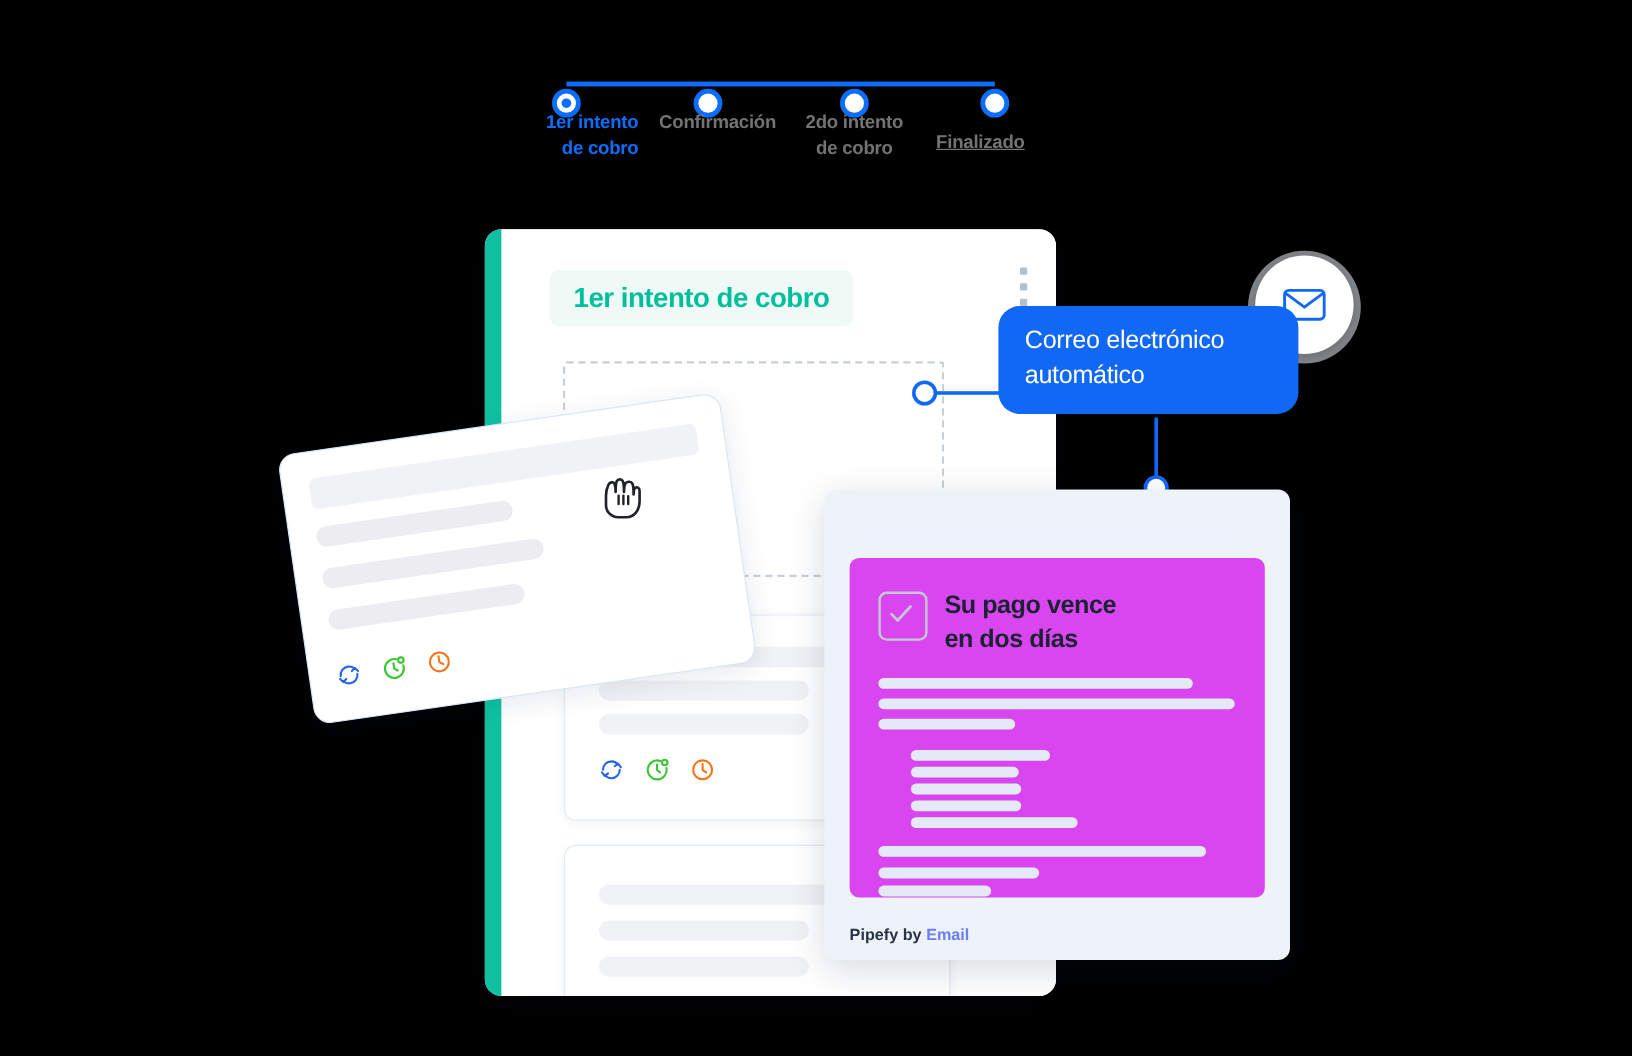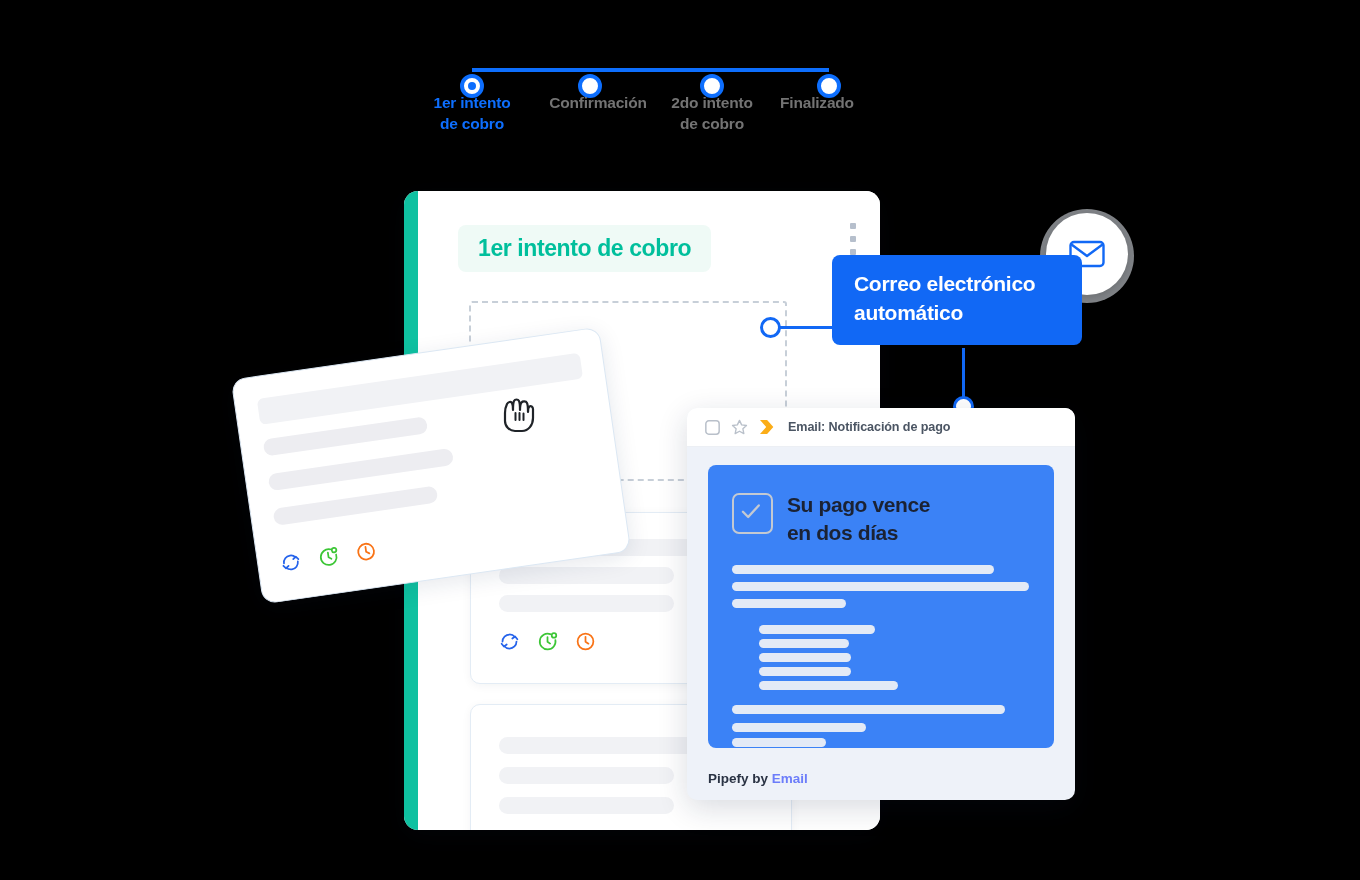--- a/index.html
+++ b/index.html
@@ -63,23 +63,23 @@
     box-shadow:0 5px 22px rgba(20,40,80,.10);
     transform:rotate(-8.2deg);
   }
   #tilt-card .hd{position:absolute;left:22px;top:22px;width:326px;height:26px;background:#f1f2f5;border-radius:6px;}
   #tilt-card .ln{background:#ededf1;}
   .grab-cursor{position:absolute;left:498px;top:393px;width:40px;height:42px;}
 
   
   #callout{
     position:absolute;left:832px;top:255px;width:250px;min-height:90px;
-    background:#1168F5;border-radius:8px;padding:14px 20px 16px 22px;
+    background:#1168F5;border-radius:18px;padding:14px 20px 16px 22px;
     box-sizing:border-box;
-    font-size:21px;font-weight:700;color:#fff;line-height:29px;letter-spacing:-0.3px;
+    font-size:21px;font-weight:400;color:#fff;line-height:29px;letter-spacing:-0.3px;
   }
   .connector-h{position:absolute;left:780px;top:326px;width:56px;height:3px;background:#1168F5;}
   .node-hollow{position:absolute;width:21px;height:21px;border-radius:50%;background:#fff;
                border:3px solid #1168F5;box-sizing:border-box;}
   #node-left{left:760px;top:317px;}
   .connector-v{position:absolute;left:962px;top:348px;width:3px;height:62px;background:#1168F5;}
   #node-down{left:953px;top:396px;}
 
   
   #env-badge{position:absolute;left:1040px;top:209px;width:94px;height:94px;}
@@ -90,21 +90,21 @@
 
   
   #email-panel{
     position:absolute;left:687px;top:408px;width:388px;height:392px;
     background:#eef2f9;border-radius:10px;overflow:hidden;
     box-shadow:0 8px 30px rgba(20,30,60,.16);
   }
   .mail-head{height:38px;background:#fff;display:flex;align-items:center;gap:11px;padding:0 0 0 18px;
              border-bottom:1px solid #eceff4;}
   .mail-head .subject{font-size:12.6px;font-weight:700;color:#4b5563;letter-spacing:-0.1px;}
-  .mail-body{position:absolute;left:21px;top:57px;width:346px;height:283px;background:#3b82f6;border-radius:8px;}
+  .mail-body{position:absolute;left:21px;top:57px;width:346px;height:283px;background:#d946ef;border-radius:8px;}
   .mail-title{position:absolute;left:79px;top:26px;font-size:21px;font-weight:700;color:#1b2233;
               line-height:28px;letter-spacing:-0.4px;}
   .check-box{position:absolute;left:24px;top:28px;width:37px;height:37px;border:2px solid #c3c9d2;border-radius:7px;}
   .sk{position:absolute;background:#e3eaf6;border-radius:5px;height:9px;}
   .powered{position:absolute;left:21px;bottom:14px;font-size:13.5px;font-weight:700;color:#2a3344;}
   .powered b{color:#6c7dfa;font-weight:700;}
 </style>
 </head>
 <body>
 
@@ -114,26 +114,26 @@
     <div class="track">
       <div class="track-bar"></div>
       <div class="node current" style="left:20px;">
         <div class="core"></div>
       </div>
       <div class="node" style="left:138px;"></div>
       <div class="node" style="left:260px;"></div>
       <div class="node" style="left:377px;"></div>
     </div>
     <div class="step-labels">
-      <div class="step-label active" style="left:-28px;top:0;width:120px;white-space:pre-line;">1er intento
+      <div class="step-label active" style="left:-28px;top:0;width:120px;white-space:pre-line;text-align:right;">1er intento
 de cobro</div>
       <div class="step-label" style="left:80px;top:0;width:156px;white-space:pre-line;">Confirmación</div>
       <div class="step-label" style="left:212px;top:0;width:120px;white-space:pre-line;">2do intento
 de cobro</div>
-      <div class="step-label" style="left:327px;top:0;width:100px;white-space:pre-line;">Finalizado</div>
+      <div class="step-label" style="left:327px;top:16px;width:100px;white-space:pre-line;text-decoration:underline;">Finalizado</div>
     </div>
   </div>
 
   <div id="main-card">
     <div class="teal-edge"></div>
     <div class="inner">
 
       <div class="title-pill">
         <span>1er intento de cobro</span>
       </div>
@@ -224,32 +224,20 @@
     </div>
   </div>
 
   <div id="callout">
     <span style="white-space:pre-line;">Correo electrónico
 automático</span>
   </div>
 
   <div id="email-panel">
 
-    <div class="mail-head">
-      <svg width="15" height="15" viewBox="0 0 18 18" fill="none">
-        <rect x="1" y="1" width="16" height="16" rx="3.5" stroke="#b9c0ca" stroke-width="1.8"></rect>
-      </svg>
-      <svg width="17" height="17" viewBox="0 0 20 20" fill="none">
-        <path d="M10 1.6l2.5 5.3 5.7.7-4.2 3.9 1.1 5.7L10 14.4 4.9 17.2 6 11.5 1.8 7.6l5.7-.7z" stroke="#b9c0ca" stroke-width="1.6" stroke-linejoin="round"></path>
-      </svg>
-      <svg width="18" height="16" viewBox="0 0 20 18">
-        <path d="M1 1h8l7 8-7 8H1l7-8z" fill="#FBAD18"></path>
-      </svg>
-      <span class="subject">Email: Notificación de pago</span>
-    </div>
 
     <div class="mail-body">
       <div class="check-box">
         <svg width="33" height="33" viewBox="0 0 24 24" fill="none" style="position:absolute;left:0;top:0;">
           <path d="M6.5 12.2 10.3 16 18 7.6" stroke="#c3c9d2" stroke-width="1.7" stroke-linecap="round" stroke-linejoin="round"></path>
         </svg>
       </div>
       <div class="mail-title" style="white-space:pre-line;">Su pago vence
 en dos días</div>
       <div id="sk-lines">

